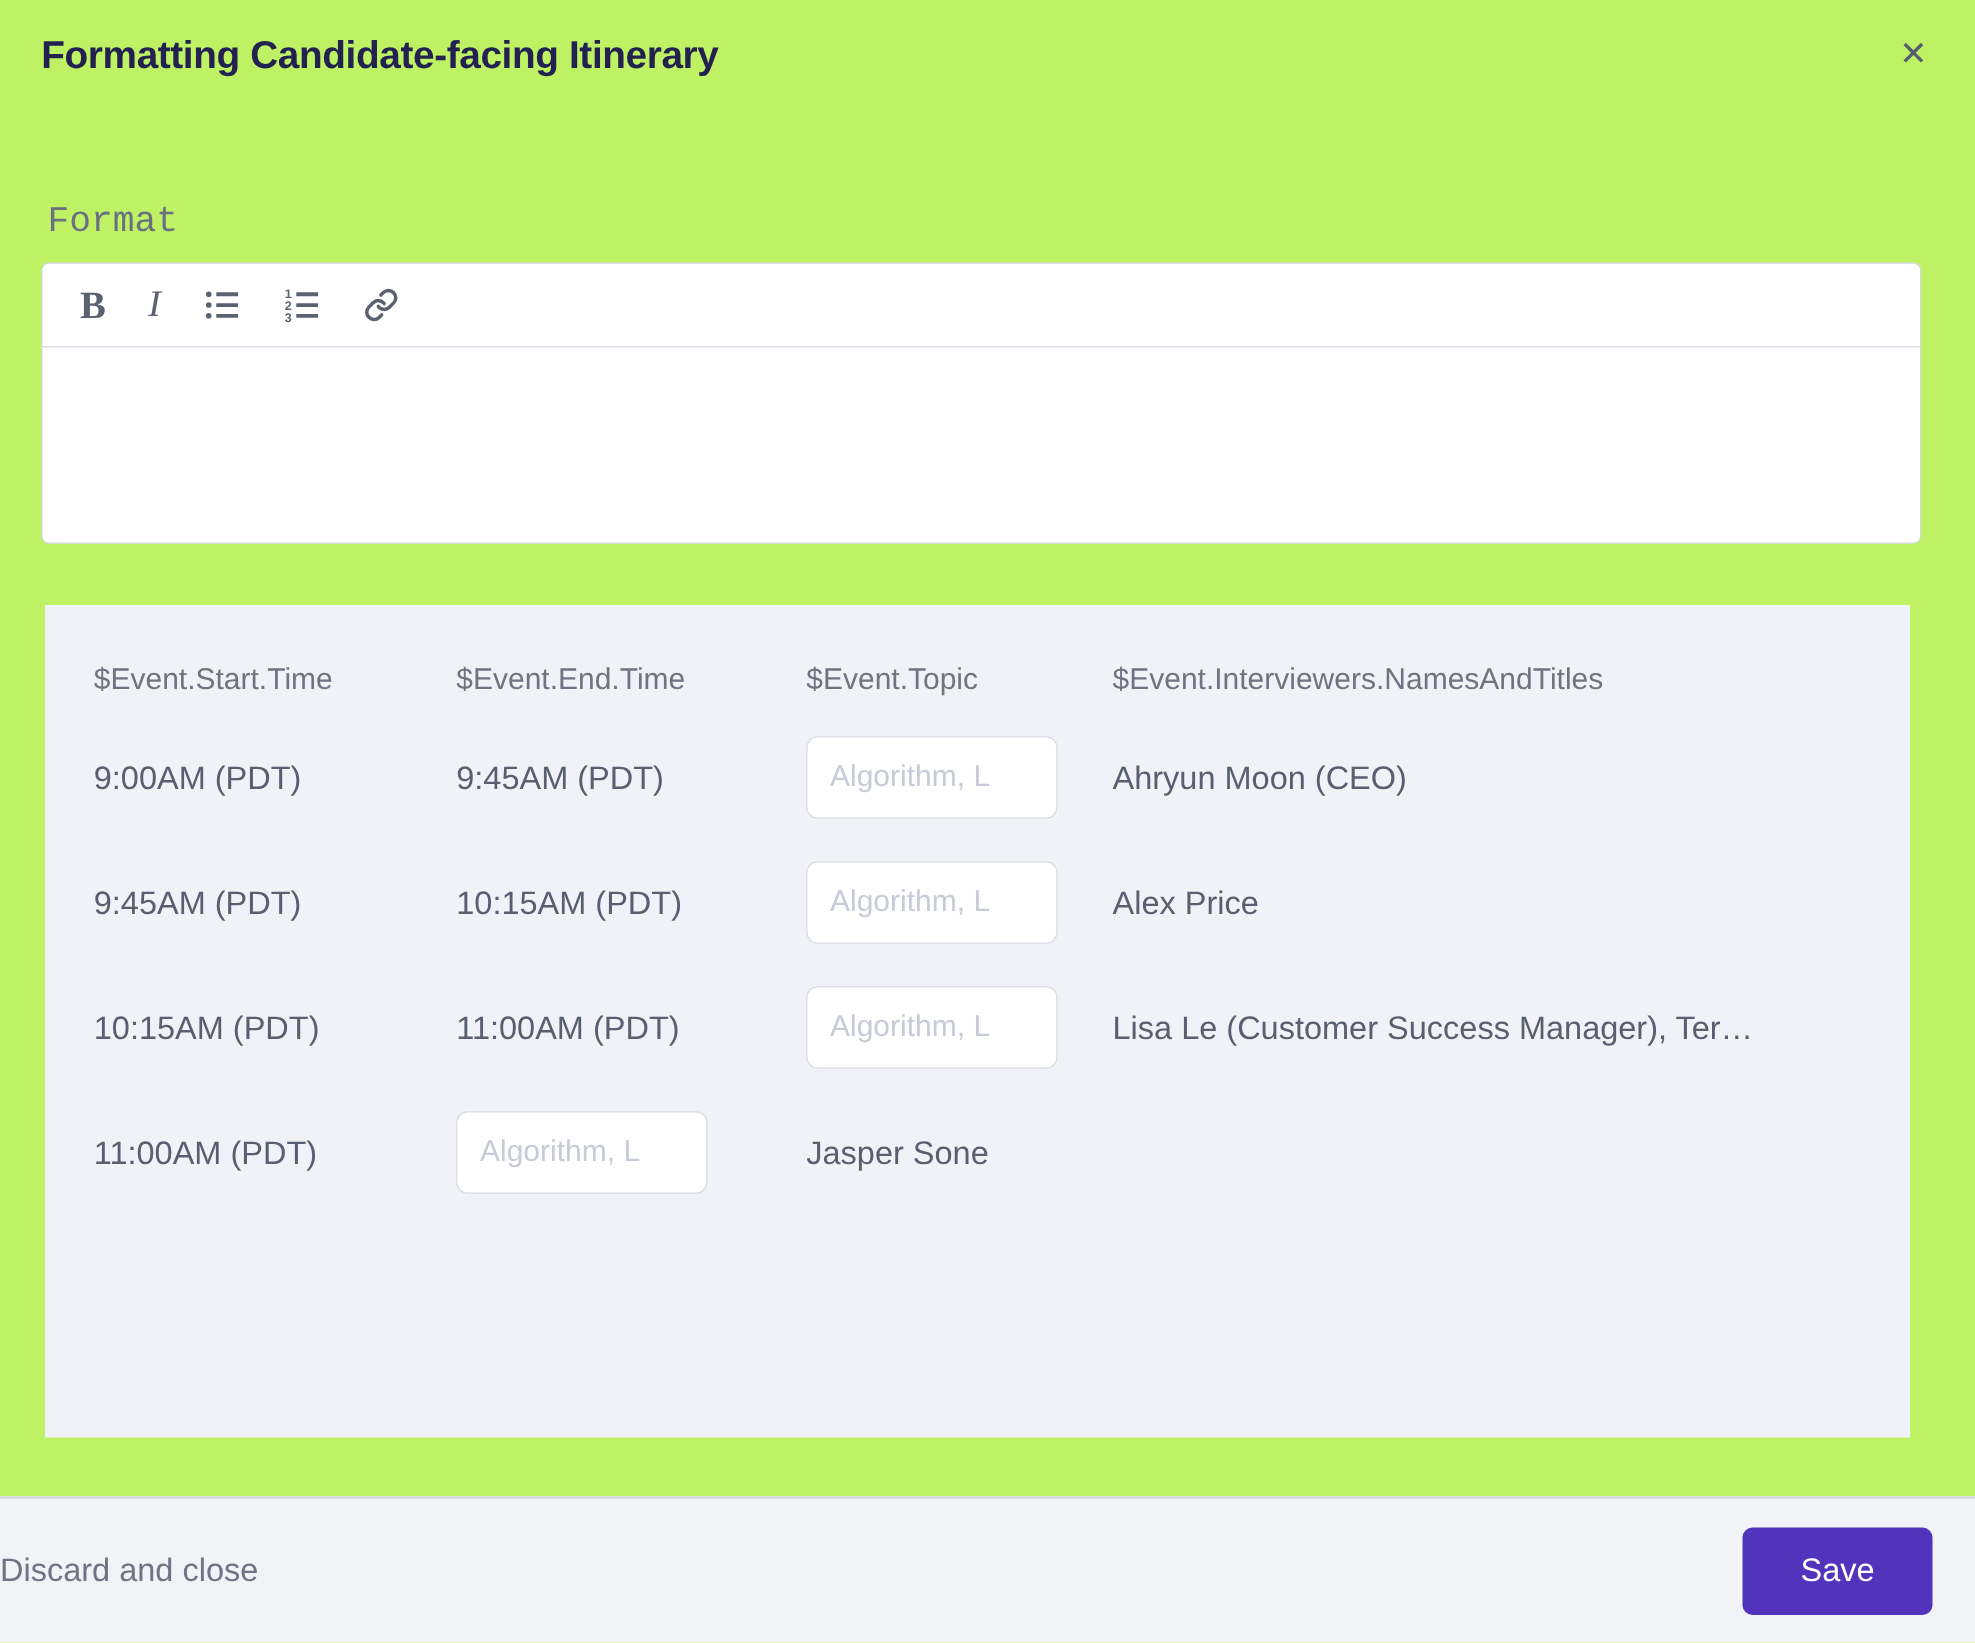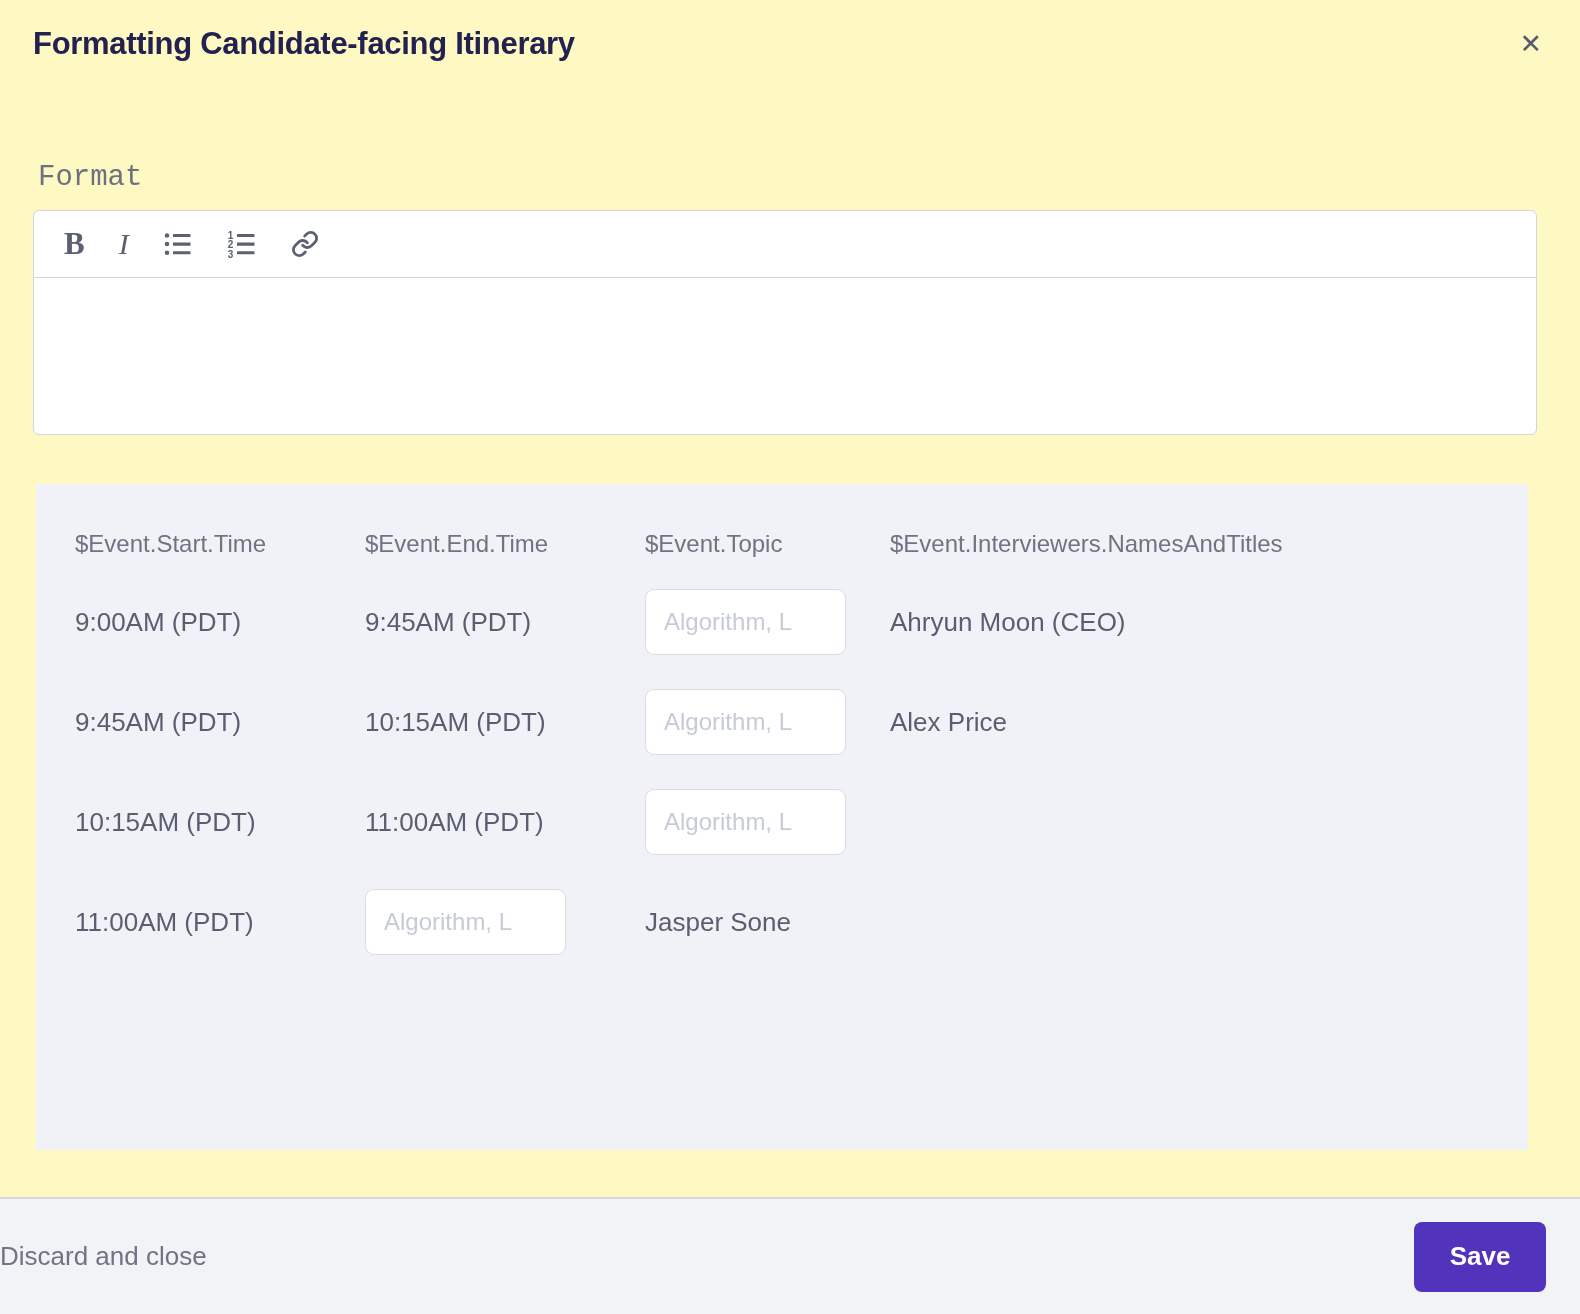--- a/index.html
+++ b/index.html
@@ -2,21 +2,21 @@
 <html><head>
 <meta charset="utf-8">
 <style>
   * { margin:0; padding:0; box-sizing:border-box; }
   html,body { background:#ffffff; }
   body { font-family:"Liberation Sans","DejaVu Sans",sans-serif; }
 
   .modal {
     position:relative;
     width:1580px; height:1314px;
-    background:#fef9c3;
+    background:#bef264;
     overflow:hidden;
   }
 
   
   .modal-title {
     position:absolute; left:33px; top:26px;
     font-size:31px; font-weight:700; color:#232150;
     letter-spacing:-0.3px;
   }
   .close-btn {
@@ -105,26 +105,25 @@
     border-top:2px solid #d5d7df;
     display:flex; align-items:center; justify-content:space-between;
     padding-right:34px; gap:70px;
   }
   .discard-btn {
     background:none; border:none; cursor:pointer;
     font-size:26px; color:#6e7483;
     font-family:"Liberation Sans","DejaVu Sans",sans-serif;
   }
   .save-btn {
-    width:132px; height:70px;
+    width:152px; height:70px;
     background:#5233bb; color:#ffffff;
     border:none; border-radius:8px; cursor:pointer;
     font-size:26px;
     font-family:"Liberation Sans","DejaVu Sans",sans-serif;
-    font-weight:bold;
   }
 </style>
 </head>
 <body>
 
 <div class="modal">
 
   <div class="modal-title">Formatting Candidate-facing Itinerary</div>
   <button class="close-btn">✕</button>
 
@@ -188,20 +187,21 @@
         <div class="cell-time">9:45AM (PDT)</div>
         <div class="cell-time">10:15AM (PDT)</div>
         <div><input class="topic-input" type="text" placeholder="Algorithm, L" style=""></div>
         <div class="cell-interviewers">Alex Price</div>
       </div>
 
       <div class="preview-row">
         <div class="cell-time">10:15AM (PDT)</div>
         <div class="cell-time">11:00AM (PDT)</div>
         <div><input class="topic-input" type="text" placeholder="Algorithm, L" style=""></div>
+        <div class="cell-interviewers">Lisa Le (Customer Success Manager), Ter…</div>
       </div>
 
       <div class="preview-row">
         <div class="cell-time">11:00AM (PDT)</div>
         <div><input class="topic-input" type="text" placeholder="Algorithm, L" style=""></div>
         <div class="cell-interviewers">Jasper Sone</div>
       </div>
 
     </div>
   </div>

